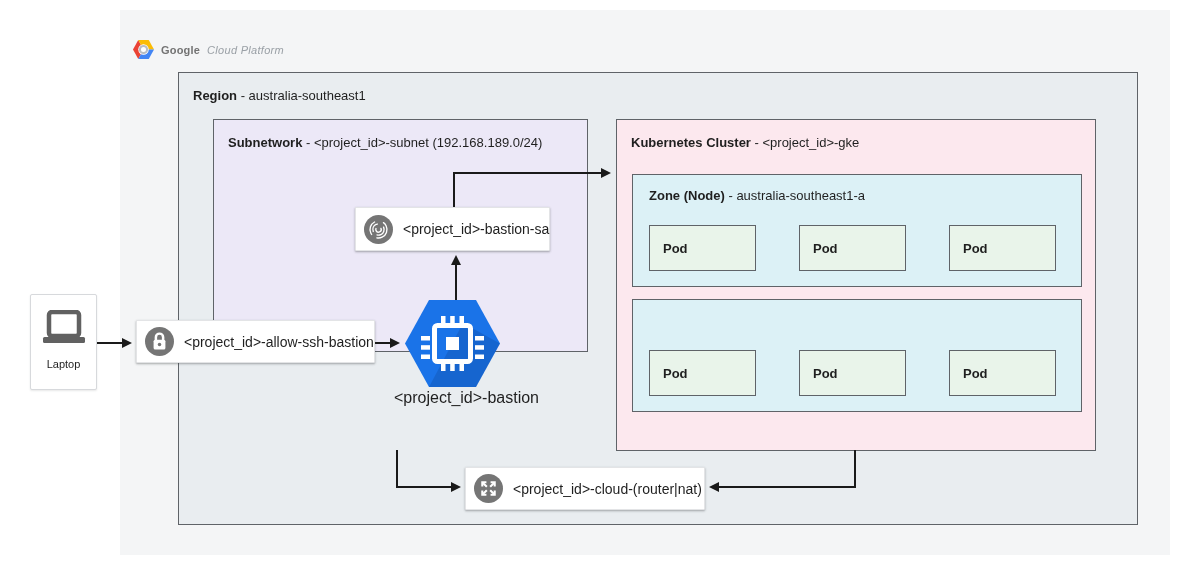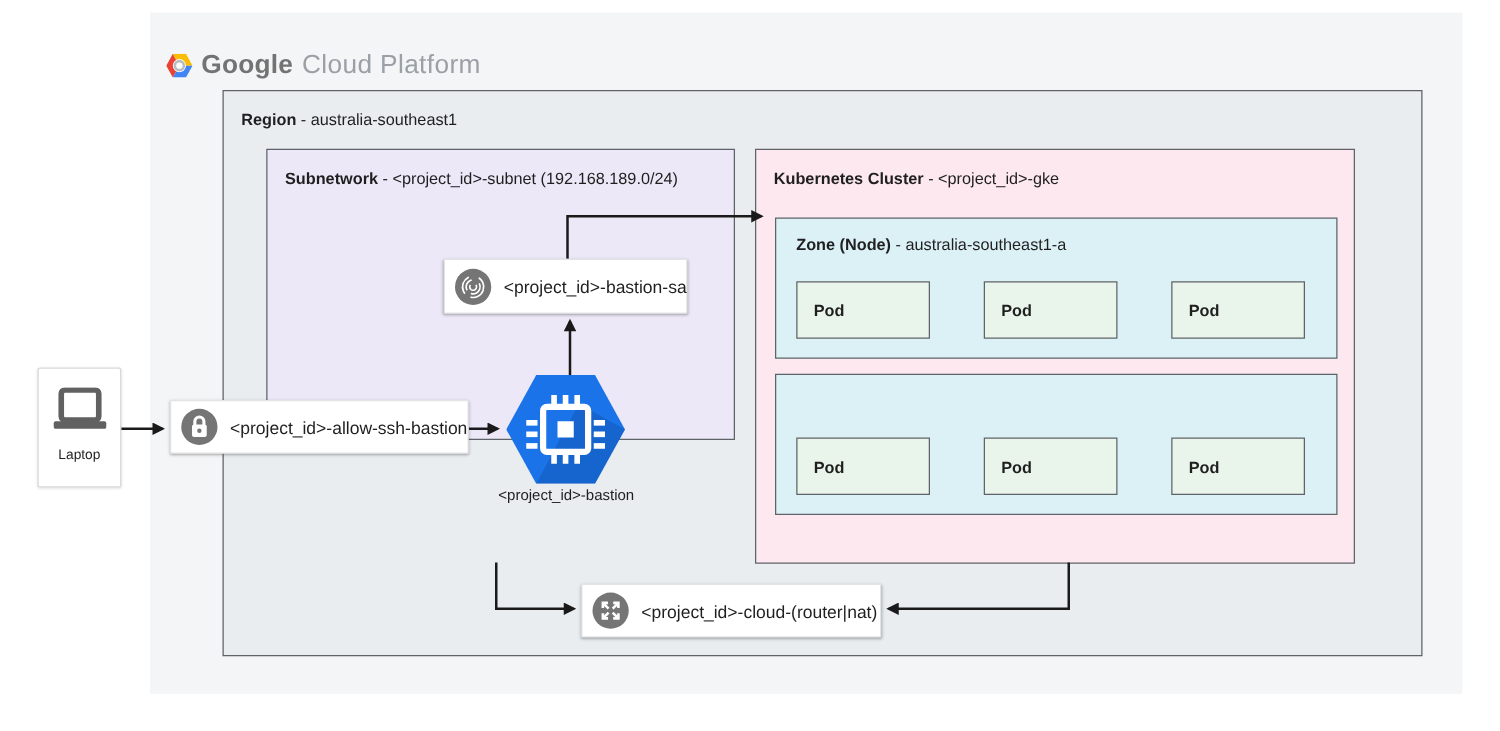--- a/index.html
+++ b/index.html
@@ -7,49 +7,49 @@
     --cluster-bg:#fce8ee; --zone-bg:#dcf1f6; --pod-bg:#e9f4ea;
     --box-border:#5f6368; --icon-circle:#757575; --hexagon-blue:#1a73e8;
     --arrow:#1a1a1a; --logo-google:#737373; --logo-cloud:#9aa0a6;
   }
   *{margin:0;padding:0;box-sizing:border-box;}
   html,body{background:#fff;}
   body{font-family:"Liberation Sans",sans-serif;color:#1f1f1f;}
   .page{position:relative;width:1200px;height:585px;background:#fff;overflow:hidden;}
   .canvas{position:absolute;left:120px;top:10px;width:1050px;height:545px;background:var(--canvas-bg);}
   
-  .logo{position:absolute;left:133px;top:40px;display:flex;align-items:center;gap:7px;font-size:21px;}
+  .logo{position:absolute;left:133px;top:40px;display:flex;align-items:center;gap:7px;font-size:11px;}
   .logo .g1{color:var(--logo-google);font-weight:bold;letter-spacing:.2px;}
-  .logo .g2{color:var(--logo-cloud);letter-spacing:.3px;}
+  .logo .g2{color:var(--logo-cloud);letter-spacing:.3px;font-style:italic;}
   
   .region{position:absolute;left:178px;top:72px;width:960px;height:453px;background:var(--region-bg);border:1px solid var(--box-border);}
   .box-label{position:absolute;left:14px;top:15px;font-size:13px;white-space:nowrap;text-align:center;}
   .b{font-weight:bold;}
   .subnet{position:absolute;left:34px;top:46px;width:375px;height:233px;background:var(--subnet-bg);border:1px solid var(--box-border);}
-  .cluster{position:absolute;left:425px;top:46px;width:480px;height:332px;background:var(--cluster-bg);border:1px solid var(--box-border);}
+  .cluster{position:absolute;left:437px;top:46px;width:480px;height:332px;background:var(--cluster-bg);border:1px solid var(--box-border);}
   .zone{position:absolute;left:15px;width:450px;height:113px;background:var(--zone-bg);border:1px solid var(--box-border);}
   .zone.a{top:54px;padding-left:40px;} .zone.b{top:179px;}
   .zone .box-label{top:13px;left:16px;}
   .pod{position:absolute;top:50px;width:107px;height:46px;background:var(--pod-bg);border:1px solid var(--box-border);display:flex;align-items:center;padding-left:13px;font-size:13px;font-weight:bold;}
   .pod.p0{left:16px;} .pod.p1{left:166px;} .pod.p2{left:316px;}
   
   .card{position:absolute;background:#fff;border:1px solid #e3e4e6;border-radius:1px;
         box-shadow:0 1px 2px rgba(60,64,67,.30),0 1px 3px rgba(60,64,67,.15);
         display:flex;align-items:center;gap:10px;padding-left:8px;font-size:14px;white-space:nowrap;z-index:6;}
   .card .circ{width:29px;height:29px;border-radius:50%;background:var(--icon-circle);flex:0 0 auto;display:flex;align-items:center;justify-content:center;}
   .sa-card{left:355px;top:207px;width:195px;height:44px;}
   .fw-card{left:136px;top:320px;width:239px;height:43px;}
   .rt-card{left:465px;top:467px;width:240px;height:43px;}
   
   .laptop{position:absolute;left:30px;top:294px;width:67px;height:96px;background:#fff;border:1px solid #d7d9dc;border-radius:2px;box-shadow:0 1px 2px rgba(60,64,67,.12);display:flex;flex-direction:column;align-items:center;z-index:6;}
   .laptop svg{margin-top:15px;}
   .laptop .lbl{margin-top:12px;font-size:11px;color:#1f1f1f;}
   
   .hex{position:absolute;left:405px;top:300px;z-index:5;}
-  .hex-label{position:absolute;left:367px;top:389px;width:172px;text-align:center;font-size:12px;z-index:5;}
+  .hex-label{position:absolute;left:367px;top:389px;width:172px;text-align:right;font-size:16px;z-index:5;}
   
   .arrows{position:absolute;left:0;top:0;width:1200px;height:585px;z-index:4;color:var(--arrow);pointer-events:none;}
   .arrows polyline,.arrows line{stroke:currentColor;stroke-width:2;fill:none;}
 </style>
 </head>
 <body>
 
 <div class="page">
   <div class="canvas"></div>
 

